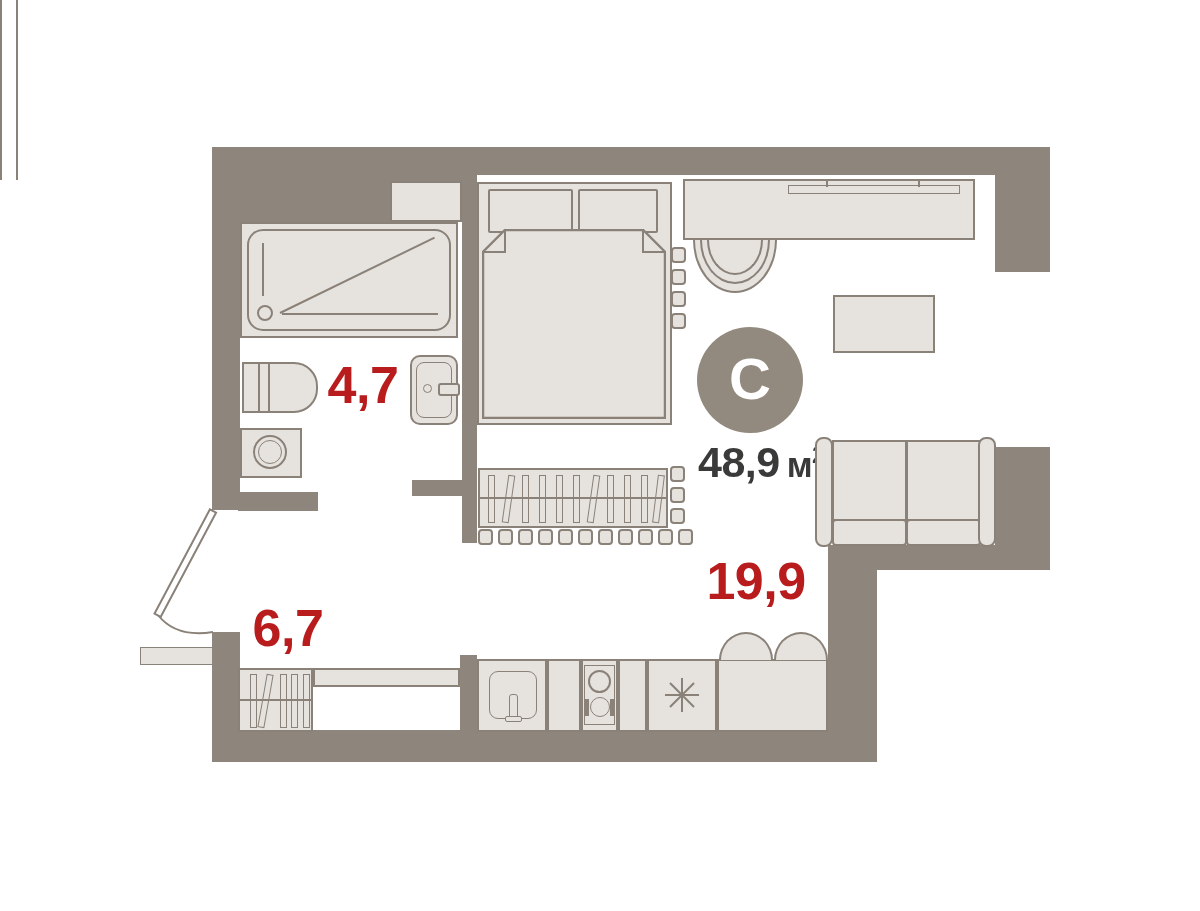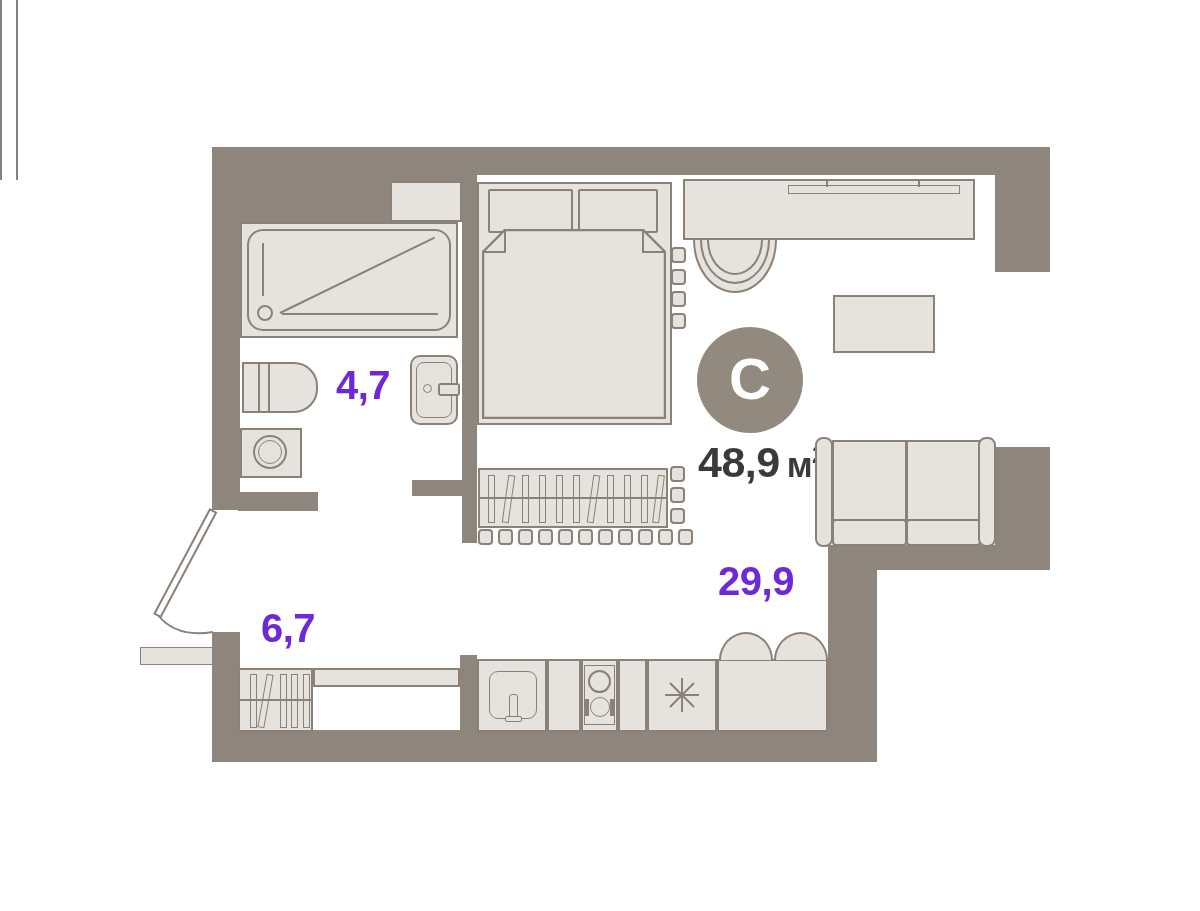--- a/index.html
+++ b/index.html
@@ -5,21 +5,21 @@
   html,body{margin:0;padding:0;background:#fff;}
   #plan{position:relative;width:1200px;height:911px;background:#ffffff;overflow:hidden;
         font-family:"Liberation Sans",sans-serif;}
   .w{position:absolute;background:#8e867d;}
   .f{position:absolute;background:#e6e3de;border:2px solid #8a8178;box-sizing:border-box;}
   .thin{border-width:1.5px;}
   .line{position:absolute;background:#8a8178;}
   .sq{position:absolute;width:15px;height:16px;border:2px solid #8a8178;border-radius:4px;
       background:#e6e3de;box-sizing:border-box;}
   .slat{position:absolute;width:7px;height:48px;border:1.5px solid #8a8178;background:#e6e3de;box-sizing:border-box;}
-  .lbl{position:absolute;font-weight:600;font-size:40px;color:#6d28d9;transform:translate(-50%,-50%);
+  .lbl{position:absolute;font-weight:600;font-size:52px;color:#b91c1c;transform:translate(-50%,-50%);
        letter-spacing:-0.5px;white-space:nowrap;}
   .halfup{border-radius:50% 50% 0 0 / 100% 100% 0 0;border-bottom:none;}
   .halfdown{border-radius:0 0 50% 50% / 0 0 100% 100%;border-top:none;}
   .circ{border-radius:50%;}
 
   
   #w-topblock{left:212px;top:147px;width:250px;height:75px;}
   #w-top{left:212px;top:147px;width:838px;height:28px;}
   #w-divider{left:462px;top:147px;width:15px;height:396px;}
   #w-left-up{left:212px;top:147px;width:28px;height:363px;}
@@ -219,21 +219,21 @@
   <div class="f" id="ctable"></div>
 
   <div class="circ" id="compass" style="position:absolute;">
     <span>С</span>
   </div>
 
   <div id="total"><span>48,9</span><span class="u">м</span><span class="s">2</span></div>
 
   <div class="lbl" style="left:363px;top:385px;">4,7</div>
   <div class="lbl" style="left:288px;top:628px;">6,7</div>
-  <div class="lbl" style="left:756px;top:581px;">29,9</div>
+  <div class="lbl" style="left:756px;top:581px;">19,9</div>
 
   <div class="f arm" id="arm-l"></div>
   <div class="f" id="seat1"></div>
   <div class="f" id="seat2"></div>
   <div class="f" id="back1"></div>
   <div class="f" id="back2"></div>
   <div class="f arm" id="arm-r"></div>
 
   <div class="f" id="kshelf"></div>
   <div class="f" id="ksink"></div>

